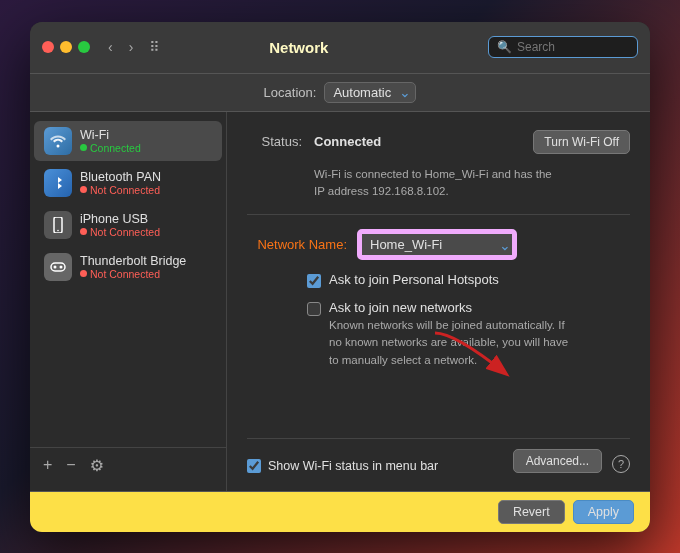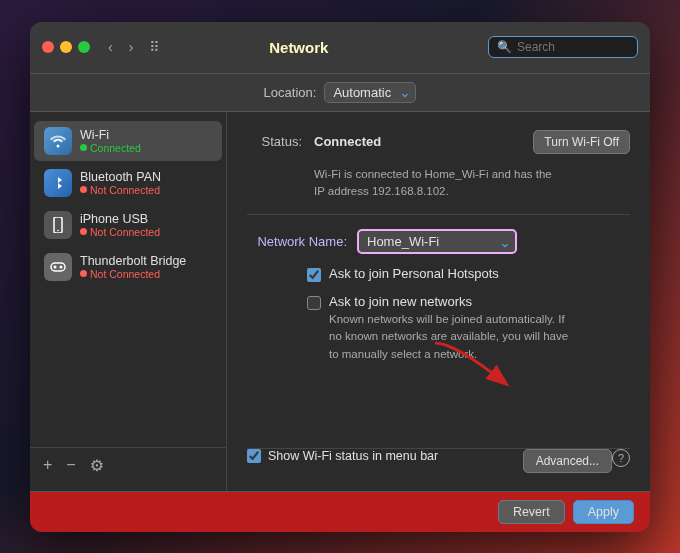--- a/index.html
+++ b/index.html
@@ -257,28 +257,28 @@
     .divider-row {
       border-top: 1px solid #444;
       margin: 2px 0;
     }
     .network-name-row {
       display: flex;
       align-items: center;
       gap: 10px;
     }
     .network-name-label {
-      color: #c4b5fd;
+      color: #f97316;
       font-size: 13px;
       min-width: 100px;
       text-align: right;
     }
     .network-name-select {
       background: #4a4a4a;
-      border: 2px solid #f0abfc;
+      border: 5px solid #f0abfc;
       border-radius: 5px;
       color: #e0e0e0;
       font-size: 13px;
       padding: 3px 28px 3px 8px;
       appearance: none;
       -webkit-appearance: none;
       min-width: 160px;
       cursor: pointer;
     }
     .network-select-wrapper {
@@ -334,22 +334,24 @@
       margin-top: 2px;
       flex-shrink: 0;
       display: flex;
       align-items: center;
       justify-content: center;
     }
     .spacer { flex: 1; }
     
     .bottom-row {
       display: flex;
-      align-items: flex-start;
+      align-items: flex-end;
+      gap: 10px;
       margin-top: auto;
+      padding-top: 10px;
       border-top: 1px solid #444;
     }
     .show-wifi-checkbox-row {
       display: flex;
       align-items: center;
       gap: 7px;
     }
     .show-wifi-checkbox-row input[type="checkbox"] {
       accent-color: #5b9bd5;
       width: 14px;
@@ -377,21 +379,21 @@
       background: none;
       color: #aaa;
       font-size: 11px;
       cursor: pointer;
       display: flex;
       align-items: center;
       justify-content: center;
     }
     
     .window-footer {
-      background: #b91c1c;
+      background: #fde047;
       border-top: 1px solid #555;
       padding: 8px 16px;
       display: flex;
       justify-content: flex-end;
       gap: 8px;
       flex-shrink: 0;
     }
     .footer-action-btn {
       background: #5a5a5a;
       border: 1px solid #777;

